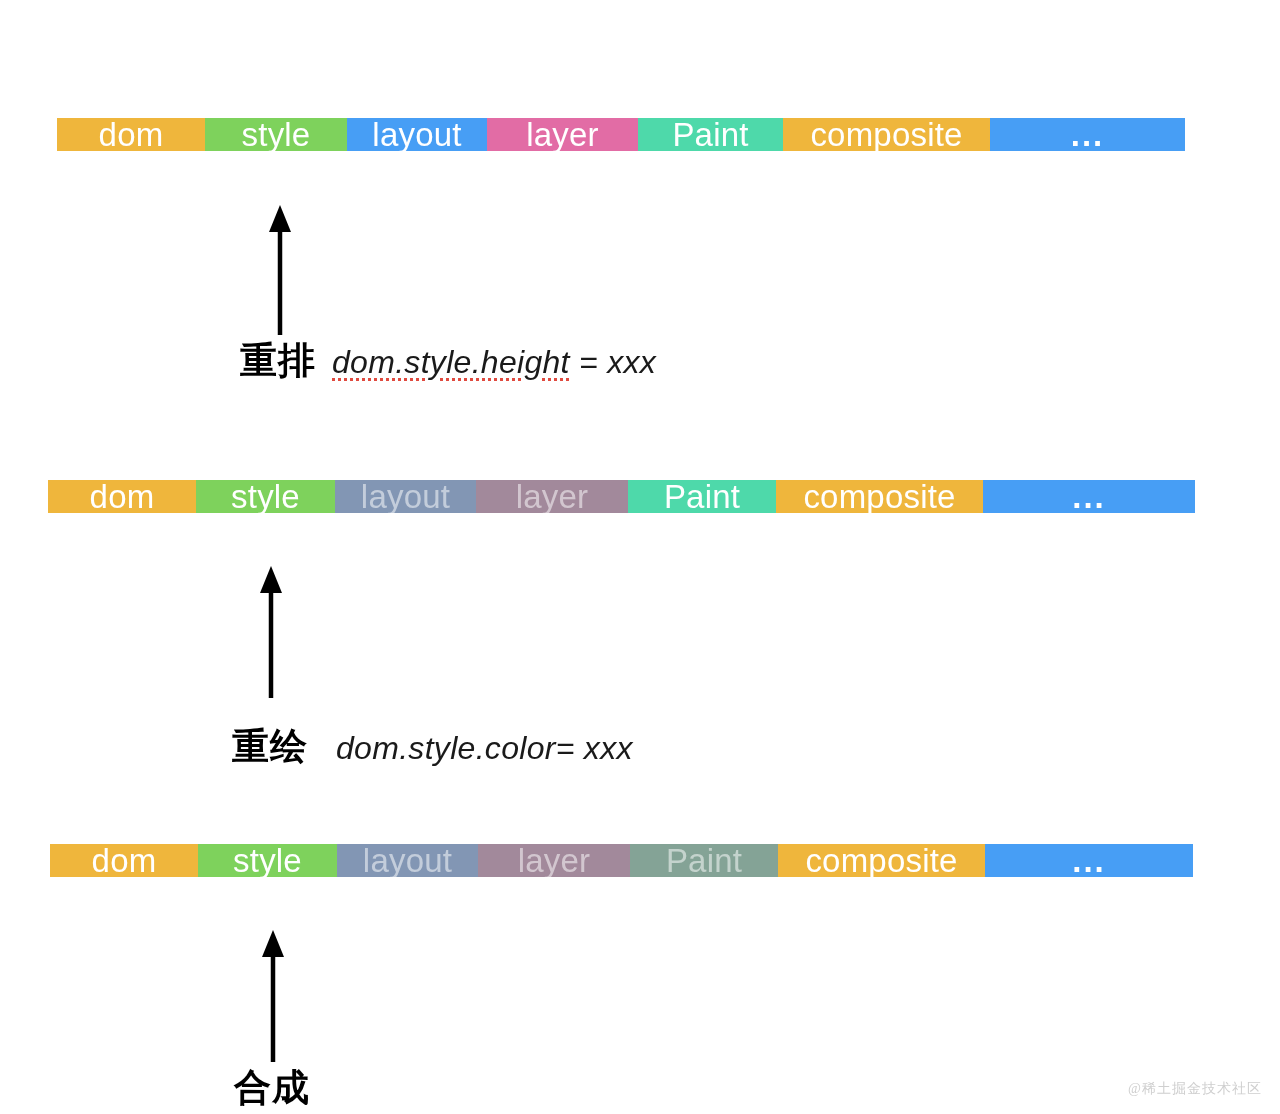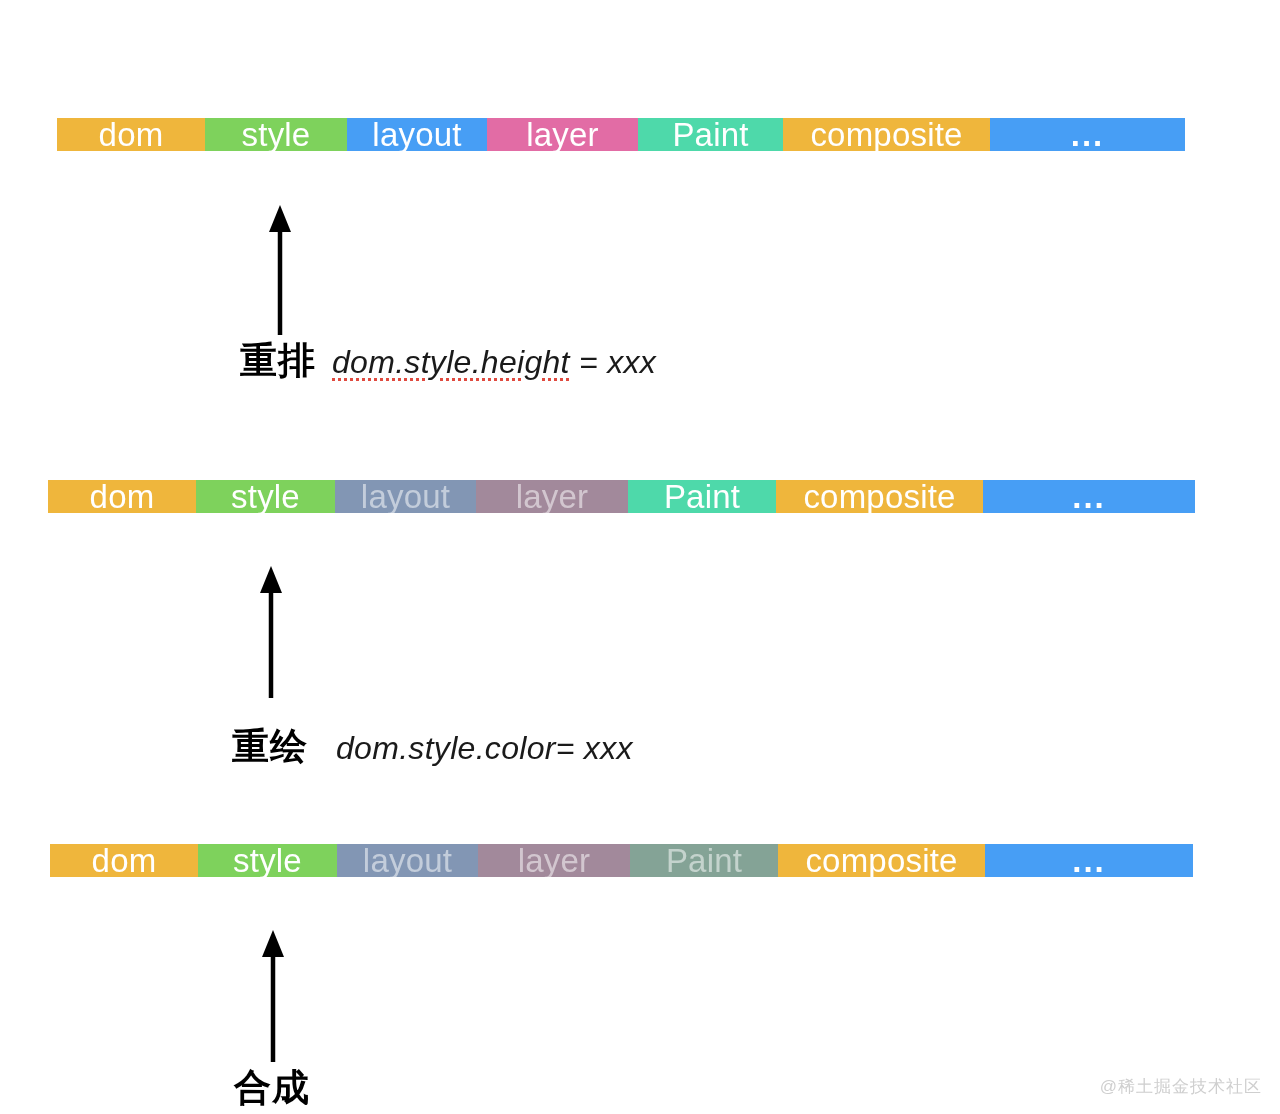--- a/index.html
+++ b/index.html
@@ -89,22 +89,22 @@
     text-decoration-color: #e04a3f;
     text-decoration-thickness: 2.5px;
     text-underline-offset: 5px;
   }
 
   
   .watermark {
     position: absolute;
     right: 18px;
     bottom: 16px;
-    font-family: Liberation Sans, sans-serif;
-    font-size: 17px;
+    font-family: Liberation Serif, serif;
+    font-size: 14px;
     color: #cfcfcf;
     letter-spacing: 1px;
     white-space: nowrap;
   }
 </style>
 </head>
 <body>
 
 <div class="stage">
 

